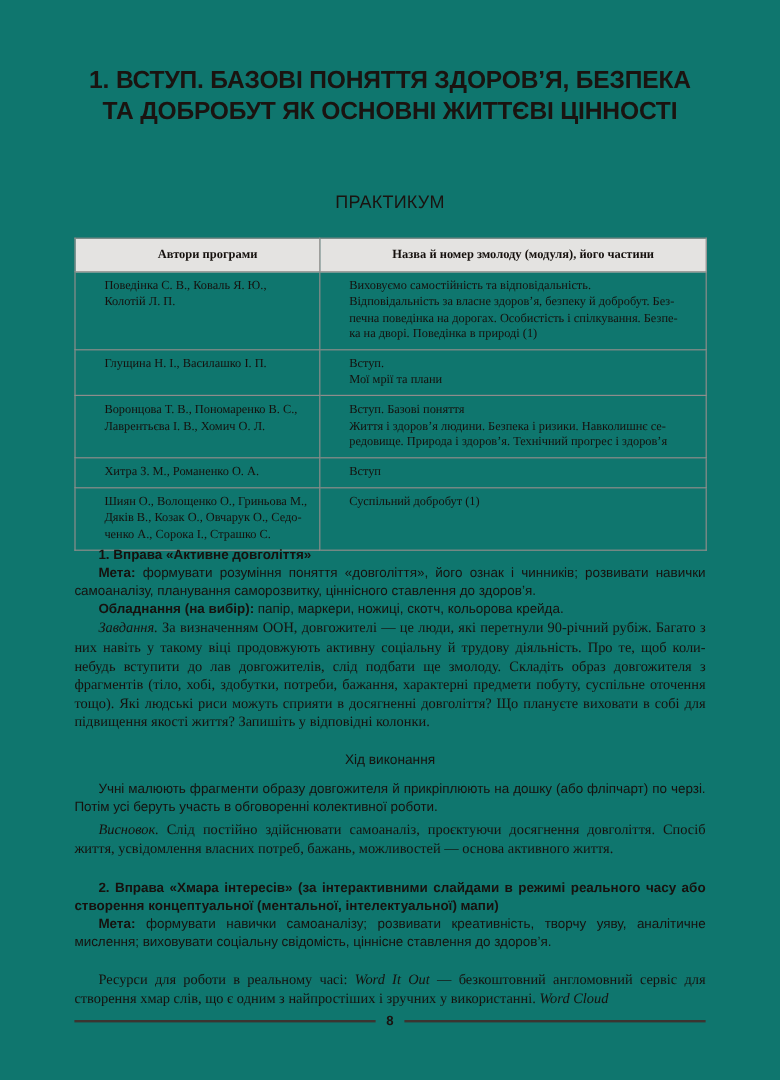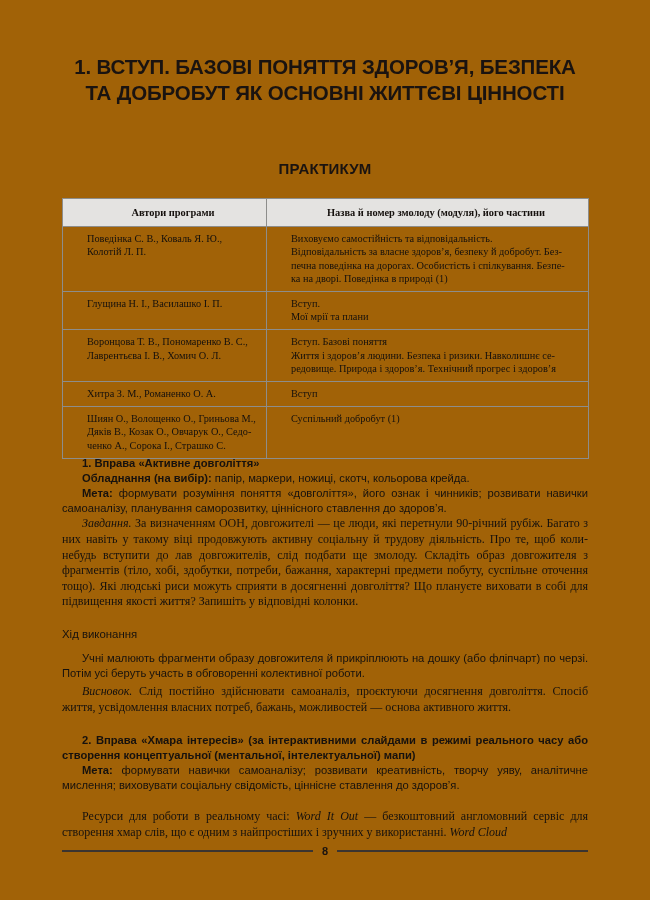--- a/index.html
+++ b/index.html
@@ -4,21 +4,21 @@
 <style>
   html, body {
     margin: 0;
     padding: 0;
     background: #ffffff;
   }
   .page {
     position: relative;
     width: 650px;
     height: 900px;
-    background: #a16207;
+    background: #0f766e;
     overflow: hidden;
     box-sizing: border-box;
   }
 
   
   .chapter-title {
     position: absolute;
     left: 0;
     top: 54px;
     width: 650px;
@@ -35,21 +35,21 @@
   .chapter-title .t-line { display: block; white-space: nowrap; }
 
   
   .section-heading {
     position: absolute;
     left: 0;
     top: 160px;
     width: 650px;
     text-align: center;
     font-family: "Liberation Sans", sans-serif;
-    font-weight: bold;
+    font-weight: normal;
     font-size: 15px;
     letter-spacing: 0.2px;
     color: #1a1310;
   }
 
   
   .prog-table {
     position: absolute;
     left: 62px;
     top: 198px;
@@ -100,20 +100,21 @@
     text-align: justify;
     margin: 0;
   }
   .p-indent { text-indent: 20px; }
   .b { font-weight: bold; }
   .i { font-style: italic; }
   .center-head {
     font-family: "Liberation Sans", sans-serif;
     font-size: 11.4px;
     font-weight: normal;
+    text-align: center;
     margin: 0;
     color: #16110e;
   }
 
   
   .footer {
     position: absolute;
     left: 62px;
     top: 845px;
     width: 526px;
@@ -209,24 +210,24 @@
         </td>
       </tr>
     </tbody>
   </table>
 
   <div class="body-block" style="top:456px;">
     <p class="p-sans p-indent">
       <span class="b">1. Вправа «Активне довголіття»</span>
     </p>
     <p class="p-sans p-indent">
+      <span class="b">Мета:</span><span> формувати розуміння поняття «довголіття», його ознак і чинників; розвивати навички самоаналізу, планування саморозвитку, ціннісного ставлення до здоров’я.</span>
+    </p>
+    <p class="p-sans p-indent">
       <span class="b">Обладнання (на вибір):</span><span> папір, маркери, ножиці, скотч, кольорова крейда.</span>
-    </p>
-    <p class="p-sans p-indent">
-      <span class="b">Мета:</span><span> формувати розуміння поняття «довголіття», його ознак і чинників; розвивати навички самоаналізу, планування саморозвитку, ціннісного ставлення до здоров’я.</span>
     </p>
     <p class="p-serif p-indent">
       <span class="i">Завдання.</span><span> За визначенням ООН, довгожителі — це люди, які перетнули 90-річний рубіж. Багато з них навіть у такому віці продовжують активну соціальну й трудову діяльність. Про те, щоб коли-небудь вступити до лав довгожителів, слід подбати ще змолоду. Складіть образ довгожителя з фрагментів (тіло, хобі, здобутки, потреби, бажання, характерні предмети побуту, суспільне оточення тощо). Які людські риси можуть сприяти в досягненні довголіття? Що плануєте виховати в собі для підвищення якості життя? Запишіть у відповідні колонки.</span>
     </p>
   </div>
 
   <div class="body-block" style="top:628px;">
     <p class="center-head">Хід виконання</p>
     <p class="p-sans p-indent" style="margin-top:11px;">Учні малюють фрагменти образу довгожителя й прикріплюють на дошку (або фліпчарт) по черзі. Потім усі беруть участь в обговоренні колективної роботи.</p>
     <p class="p-serif p-indent" style="margin-top:3px;">

